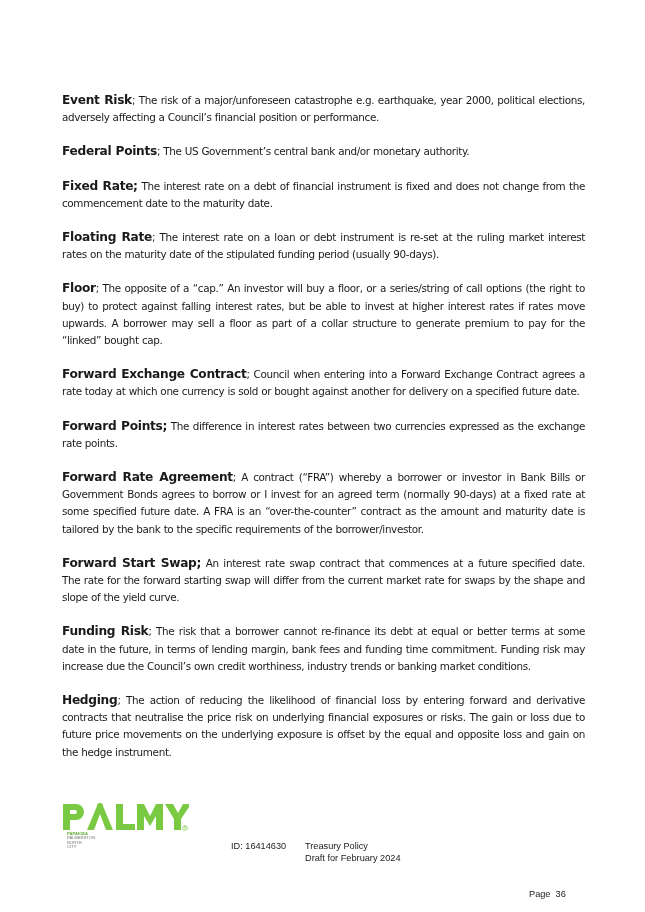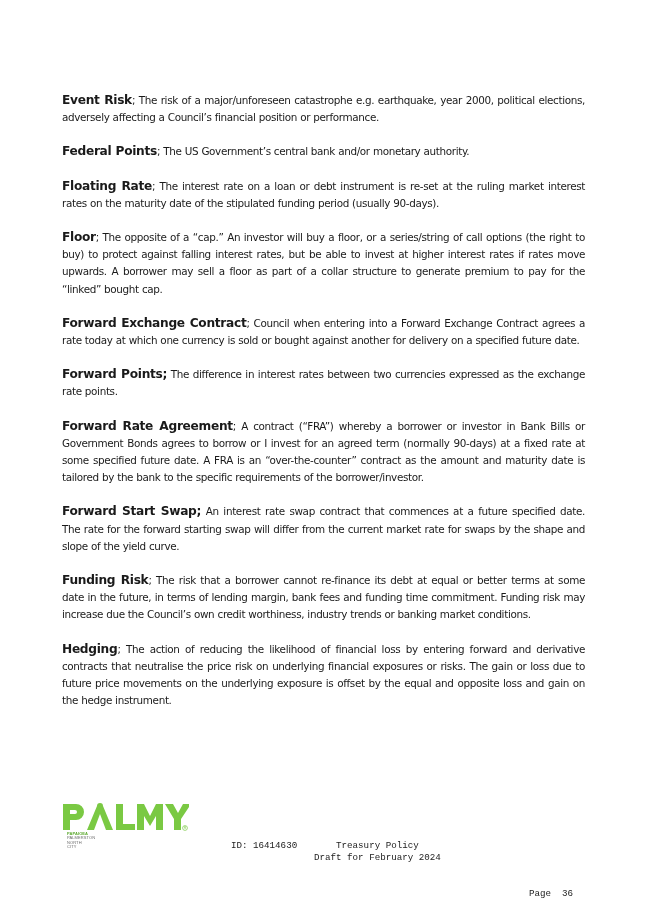--- a/index.html
+++ b/index.html
@@ -54,39 +54,40 @@
       font-family: "Liberation Sans", sans-serif;
       font-size: 4px;
       line-height: 4.3px;
       color: #6b6b6b;
       letter-spacing: 0.1px;
     }
     .logo-sub .first { color: #5aa82c; font-weight: bold; }
     .footer-meta {
       position: absolute;
       top: 840px;
-      font-family: Liberation Mono, monospace;
+      font-family: Liberation Sans, sans-serif;
       font-size: 9.2px;
       line-height: 12px;
       color: #222;
     }
     .footer-id { left: 231px; }
-    .footer-title { left: 314px; text-align: center; }
+    .footer-title { left: 305px; }
     .footer-page { left: 529px; top: 888px; }
   </style>
 </head>
 <body>
 
 <div class="page-body">
   <p class="entry"><span class="term">Event Risk</span><span>; </span><span>The risk of a major/unforeseen catastrophe e.g. earthquake, year 2000, political elections, adversely affecting a Council’s financial position or performance.</span></p>
 
 
 
   <p class="entry"><span class="term">Federal Points</span><span>; </span><span>The US Government’s central bank and/or monetary authority.</span></p>
 
+  <p class="entry"><span class="term">Fixed Rate;</span><span> </span><span>The interest rate on a debt of financial instrument is fixed and does not change from the commencement date to the maturity date.</span></p>
 
   <p class="entry"><span class="term">Floating Rate</span><span>; </span><span>The interest rate on a loan or debt instrument is re-set at the ruling market interest rates on the maturity date of the stipulated funding period (usually 90-days).</span></p>
 
   <p class="entry"><span class="term">Floor</span><span>; </span><span>The opposite of a “cap.”  An investor will buy a floor, or a series/string of call options (the right to buy) to protect against falling interest rates, but be able to invest at higher interest rates if rates move upwards.  A borrower may sell a floor as part of a collar structure to generate premium to pay for the “linked” bought cap.</span></p>
 
   <p class="entry"><span class="term">Forward Exchange Contract</span><span>; </span><span>Council when entering into a Forward Exchange Contract agrees a rate today at which one currency is sold or bought against another for delivery on a specified future date.</span></p>
 
   <p class="entry"><span class="term">Forward Points;</span><span> </span><span>The difference in interest rates between two currencies expressed as the exchange rate points.</span></p>
 
   <p class="entry"><span class="term">Forward Rate Agreement</span><span>; </span><span>A contract (“FRA”) whereby a borrower or investor in Bank Bills or Government Bonds agrees to borrow or I invest for an agreed term (normally 90-days) at a fixed rate at some specified future date.  A FRA is an “over-the-counter” contract as the amount and maturity date is tailored by the bank to the specific requirements of the borrower/investor.</span></p>

